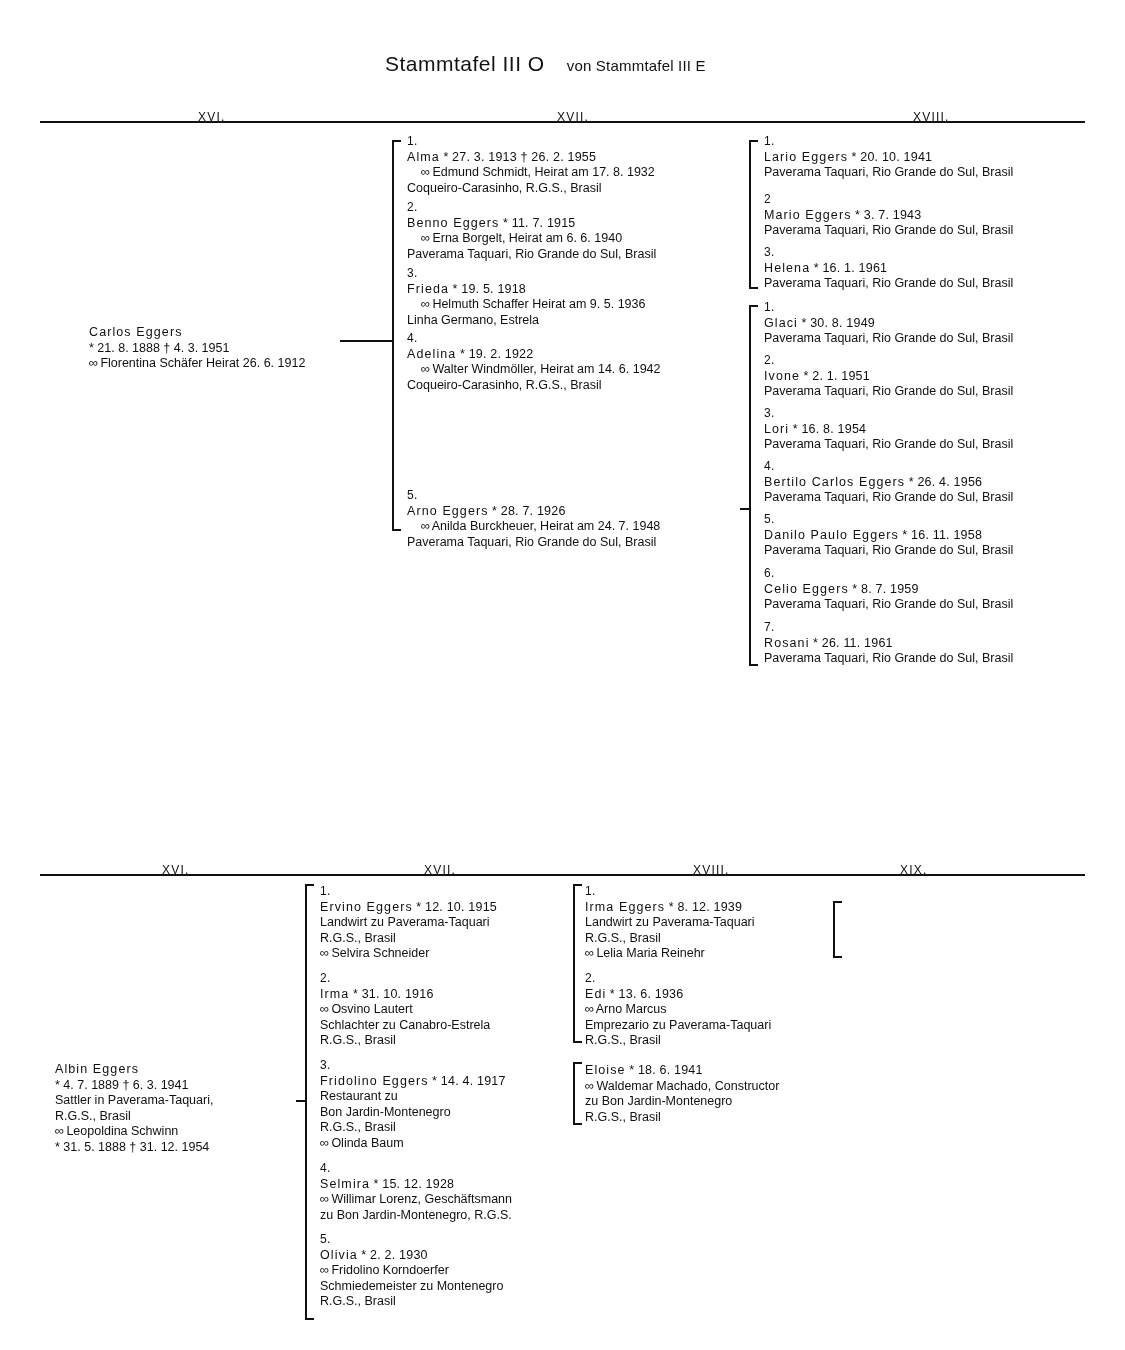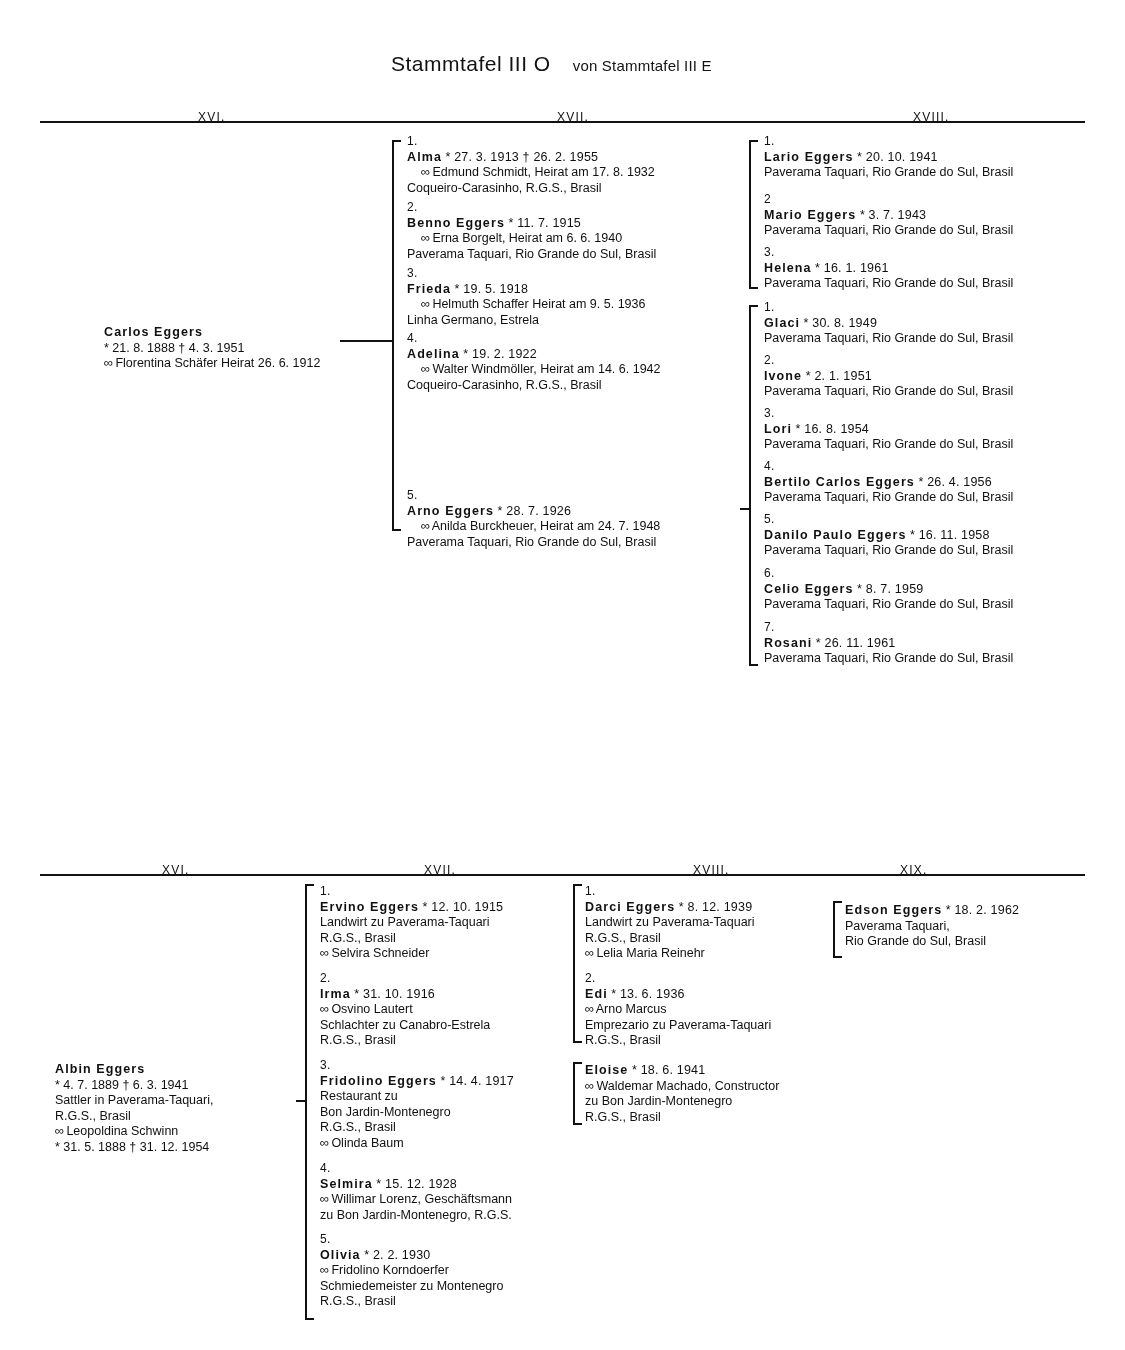--- a/index.html
+++ b/index.html
@@ -17,21 +17,20 @@
   }
   .page {
     position: relative;
     width: 1125px;
     height: 1350px;
   }
   
   .chart-title {
     position: absolute;
     white-space: nowrap;
-    margin-left: 6px;
   }
   .chart-title .main {
     font-size: 21px;
     letter-spacing: 0.5px;
     color: #121212;
   }
   .chart-title .sub {
     font-size: 15px;
     letter-spacing: 0.2px;
     margin-left: 22px;
@@ -57,21 +56,21 @@
     font-size: 12.5px;
     line-height: 15.5px;
     color: #101010;
     white-space: nowrap;
   }
   .block .num {
     font-size: 12px;
     letter-spacing: 0.3px;
   }
   .nm {
-    font-weight: bold;
+    font-weight: normal;
     letter-spacing: 1.1px;
     font-size: 12.5px;
   }
   .ln { display: block; }
   .sp { letter-spacing: 0.2px; text-align: right; }
   
   .oo {
     display: inline-block;
     letter-spacing: -1px;
     font-size: 12.5px;
@@ -96,21 +95,21 @@
   <div class="chart-title" style="left:385px; top:52px;">
     <span class="main">Stammtafel III O</span><span class="sub">von Stammtafel III E</span>
   </div>
 
   <div class="gen-label" style="left:198px; top:98px;">XVI.</div>
   <div class="gen-label" style="left:557px; top:98px;">XVII.</div>
   <div class="gen-label" style="left:913px; top:98px;">XVIII.</div>
 
   <div class="rule" style="left:40px; top:121px; width:1045px;"></div>
 
-  <div class="block" style="left:104px; top:325px;">
+  <div class="block" style="left:89px; top:325px;">
     <span class="ln nm">Carlos Eggers</span>
     <span class="ln">* 21. 8. 1888  † 4. 3. 1951</span>
     <span class="ln"><span class="oo">∞</span> Florentina Schäfer  Heirat 26. 6. 1912</span>
   </div>
 
   <div class="vline" style="left:392px; top:140px; height:390px;"></div>
   <div class="hline" style="left:340px; top:340px; width:52px;"></div>
   <div class="hline" style="left:392px; top:140px; width:9px;"></div>
   <div class="hline" style="left:392px; top:529px; width:9px;"></div>
 
@@ -271,21 +270,21 @@
     <span class="ln">Schmiedemeister zu Montenegro</span>
     <span class="ln">R.G.S., Brasil</span>
   </div>
 
   <div class="vline" style="left:573px; top:884px; height:158px;"></div>
   <div class="hline" style="left:573px; top:884px; width:9px;"></div>
   <div class="hline" style="left:573px; top:1041px; width:9px;"></div>
 
   <div class="block" style="left:585px; top:884px;">
     <span class="ln num">1.</span>
-    <span class="ln"><span class="nm">Darci Eggers</span> <span class="sp">* 8. 12. 1939</span></span>
+    <span class="ln"><span class="nm">Irma Eggers</span> <span class="sp">* 8. 12. 1939</span></span>
     <span class="ln">Landwirt zu Paverama-Taquari</span>
     <span class="ln">R.G.S., Brasil</span>
     <span class="ln"><span class="oo">∞</span> Lelia Maria Reinehr</span>
   </div>
 
   <div class="block" style="left:585px; top:971px;">
     <span class="ln num">2.</span>
     <span class="ln"><span class="nm">Edi</span> <span class="sp">* 13. 6. 1936</span></span>
     <span class="ln"><span class="oo">∞</span> Arno Marcus</span>
     <span class="ln">Emprezario zu Paverama-Taquari</span>
@@ -300,19 +299,14 @@
     <span class="ln"><span class="nm">Eloise</span> <span class="sp">* 18. 6. 1941</span></span>
     <span class="ln"><span class="oo">∞</span> Waldemar Machado, Constructor</span>
     <span class="ln">zu Bon Jardin-Montenegro</span>
     <span class="ln">R.G.S., Brasil</span>
   </div>
 
   <div class="vline" style="left:833px; top:901px; height:56px;"></div>
   <div class="hline" style="left:833px; top:901px; width:9px;"></div>
   <div class="hline" style="left:833px; top:956px; width:9px;"></div>
 
-  <div class="block" style="left:845px; top:903px;">
-    <span class="ln"><span class="nm">Edson Eggers</span> <span class="sp">* 18. 2. 1962</span></span>
-    <span class="ln">Paverama Taquari,</span>
-    <span class="ln">Rio Grande do Sul, Brasil</span>
-  </div>
 
 </div>
 
 </body></html>

